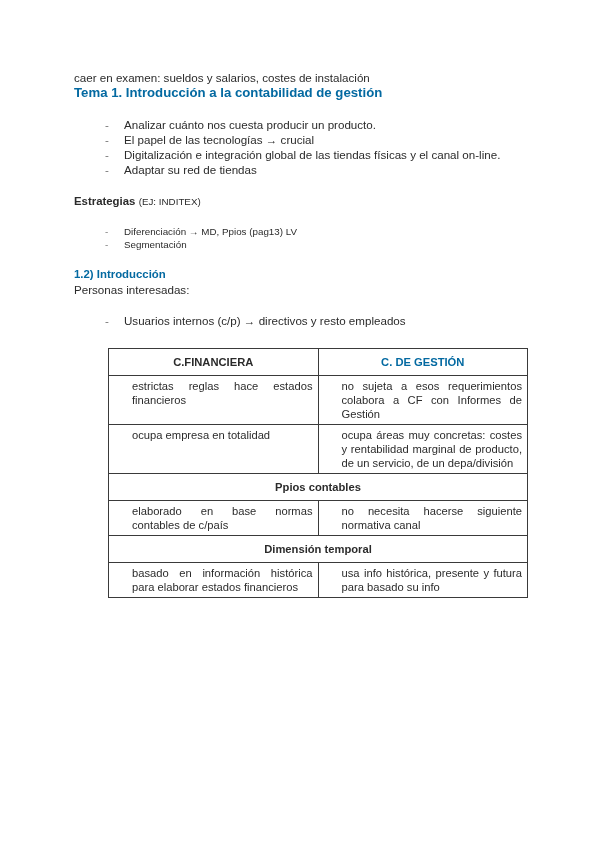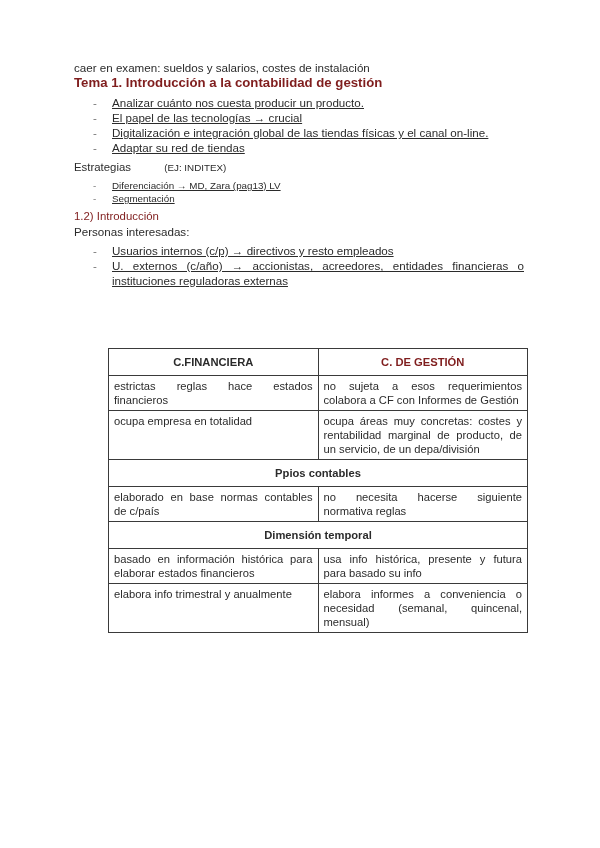--- a/index.html
+++ b/index.html
@@ -1,30 +1,30 @@
 <!DOCTYPE html>
 <html><head>
 <meta charset="utf-8">
 <style>
   html, body { margin: 0; padding: 0; background: #ffffff; }
   body { width: 600px; height: 848px; position: relative; overflow: hidden;
          font-family: "Liberation Sans", "DejaVu Sans", sans-serif; color: #2b2b2b; }
-  .page { position: absolute; left: 74px; top: 60px; width: 454px; font-size: 11.6px; line-height: 15px; }
-  .red { color: #7f1d1d; }
+  .page { position: absolute; left: 74px; top: 70px; width: 454px; font-size: 11.6px; line-height: 15px; }
+  .red { color: #0369a1; }
   .h1 { font-weight: bold; font-size: 13.2px; line-height: 16px; }
-  .h2 { font-weight: normal; font-size: 11.4px; line-height: 15px; }
-  ul.dash { list-style: none; margin: 4px; padding: 0; text-decoration: underline; }
+  .h2 { font-weight: bold; font-size: 11.4px; line-height: 15px; }
+  ul.dash { list-style: none; margin: 16px; padding: 0; }
   ul.dash li { position: relative; padding-left: 34px; }
   ul.dash li::before { content: "-"; position: absolute; left: 15px; color: #777; }
   ul.small li { font-size: 9.8px; line-height: 13px; }
-  .small-lbl { font-size: 9.8px; font-weight: normal; margin-left: 30px; }
+  .small-lbl { font-size: 9.8px; font-weight: normal; }
   .justify { text-align: justify; }
   table.cmp { position: absolute; left: 108px; top: 348px; width: 420px; border-collapse: collapse;
               font-size: 11.2px; line-height: 14px; }
-  table.cmp td { border: 1.5px solid #3a3a3a; padding: 3px 5px 3px 5px; vertical-align: top; width: 50%; }
+  table.cmp td { border: 1.5px solid #3a3a3a; padding: 3px 5px 3px 23px; vertical-align: top; width: 50%; }
   table.cmp td.head { text-align: center; font-weight: bold; padding: 6px 5px 6px 5px; }
   table.cmp td.sec { text-align: center; font-weight: bold; padding: 6px 5px 6px 5px; }
   table.cmp td.cell { text-align: justify; text-align-last: left; }
 </style>
 </head>
 <body>
 
 <div class="page">
   <div>caer en examen: sueldos y salarios, costes de instalación</div>
   <div class="h1 red">Tema 1. Introducción a la contabilidad de gestión</div>
@@ -32,28 +32,27 @@
     <li>Analizar cuánto nos cuesta producir un producto.</li>
     <li>El papel de las tecnologías → crucial</li>
     <li>Digitalización e integración global de las tiendas físicas y el canal on-line.</li>
     <li>Adaptar su red de tiendas</li>
   </ul>
   <div>
     <span class="h2">Estrategias</span>
     <span class="small-lbl">(EJ: INDITEX)</span>
   </div>
   <ul class="dash small">
-    <li>Diferenciación → MD, Zara (pag13) LV</li>
+    <li>Diferenciación → MD, Ppios (pag13) LV</li>
     <li>Segmentación</li>
   </ul>
   <div class="h2 red">1.2) Introducción</div>
   <div>Personas interesadas:</div>
   <ul class="dash">
     <li>Usuarios internos (c/p) → directivos y resto empleados</li>
-    <li class="justify">U. externos (c/año) → accionistas, acreedores, entidades financieras o instituciones reguladoras externas</li>
   </ul>
 </div>
 
 <table class="cmp">
   <tbody>
       <tr>
     <td class="head">C.FINANCIERA</td>
     <td class="head red">C. DE GESTIÓN</td>
   </tr>
   <tr>
@@ -62,27 +61,23 @@
   </tr>
   <tr>
     <td class="cell">ocupa empresa en totalidad</td>
     <td class="cell">ocupa áreas muy concretas: costes y rentabilidad marginal de producto, de un servicio, de un depa/división</td>
   </tr>
   <tr>
         <td class="sec" colspan="2">Ppios contables</td>
       </tr>
   <tr>
     <td class="cell">elaborado en base normas contables de c/país</td>
-    <td class="cell">no necesita hacerse siguiente normativa reglas</td>
+    <td class="cell">no necesita hacerse siguiente normativa canal</td>
   </tr>
   <tr>
         <td class="sec" colspan="2">Dimensión temporal</td>
       </tr>
   <tr>
     <td class="cell">basado en información histórica para elaborar estados financieros</td>
     <td class="cell">usa info histórica, presente y futura para basado su info</td>
   </tr>
-  <tr>
-    <td class="cell">elabora info trimestral y anualmente</td>
-    <td class="cell">elabora informes a conveniencia o necesidad (semanal, quincenal, mensual)</td>
-  </tr>
 </tbody>
   </table>
 
 </body></html>

